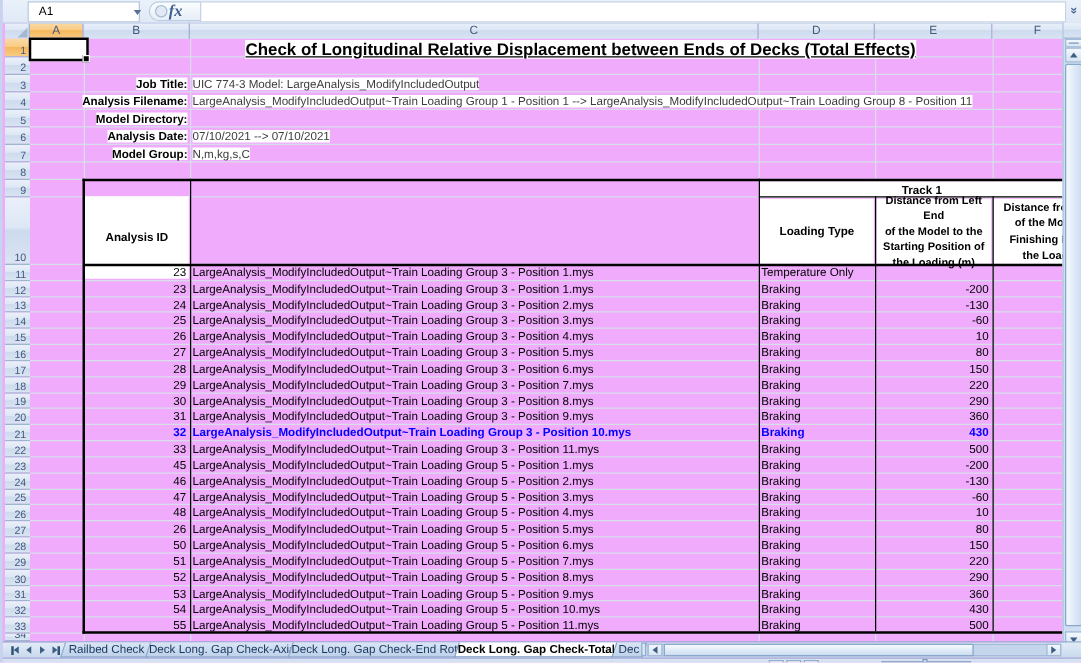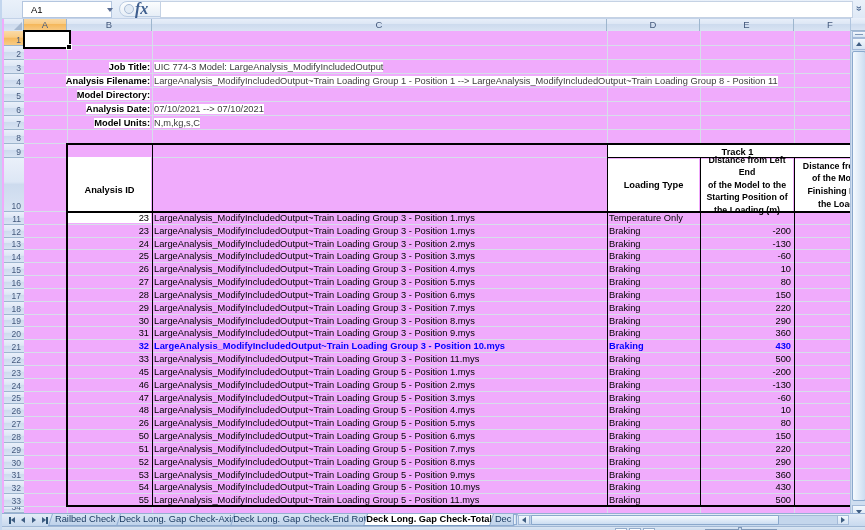--- a/index.html
+++ b/index.html
@@ -5,21 +5,21 @@
   html,body{margin:0;padding:0;background:#fff;}
   .app{position:relative;width:865px;height:530px;overflow:hidden;background:#f0abfc;
        font-family:"Liberation Sans",sans-serif;border-left:2px solid #C3D6EE;box-sizing:border-box;}
   
   .fbar{position:absolute;left:0;top:0;width:865px;height:18px;background:linear-gradient(#EAF1FA,#DFE9F6);border-bottom:1px solid #C3D2E8;z-index:6;}
   .namebox{position:absolute;left:20px;top:1px;width:80px;height:15px;background:#fff;border:1px solid #B4C6DF;font-size:9.5px;line-height:15px;padding-left:8px;color:#000;}
   .namedrop{position:absolute;left:101px;top:1px;width:13px;height:17px;display:flex;align-items:center;justify-content:center;}
   .tri-dd{width:0;height:0;border-left:3.5px solid transparent;border-right:3.5px solid transparent;border-top:4px solid #5A6E94;}
   .fxpill{position:absolute;left:117px;top:1px;width:42px;height:16px;background:linear-gradient(#FBFDFE,#E6EEF7);border:1px solid #BCCDE3;border-radius:8px 0 0 8px;box-sizing:border-box;display:flex;align-items:center;}
   .fxcircle{display:inline-block;width:8px;height:8px;border-radius:50%;background:#E2EBF5;border:1px solid #A9BCD6;margin-left:4px;}
-  .fxtext{font-family:"Liberation Serif",serif;font-style:italic;font-weight:bold;font-size:16px;color:#3E5E8E;margin-left:1px;}
+  .fxtext{font-family:"Liberation Serif",serif;font-style:italic;font-weight:bold;font-size:13px;color:#3E5E8E;margin-left:1px;}
   .formulafield{position:absolute;left:158px;top:1px;width:688px;height:15px;background:#fff;border:1px solid #C5D2E4;font-size:9.5px;line-height:15px;padding-left:3px;}
   .fexpand{position:absolute;left:849px;top:0px;width:15px;height:17px;display:flex;align-items:center;justify-content:center;}
   .chev{display:inline-block;transform:rotate(-90deg);font-size:10px;color:#44618C;font-weight:bold;}
   
   .hdrgrad{background:linear-gradient(#EAF0FA,#DDE7F5 45%,#CDDBEE 50%,#D9E4F3);}
   .hdrsel{background:linear-gradient(#FBDAA6,#F9CC85 45%,#F5B85C 50%,#F8CB85);}
   .colhdr{position:absolute;top:18px;height:13px;border-right:1px solid #9EB6CE;box-sizing:border-box;
           font-size:9.5px;color:#44597C;display:flex;align-items:center;justify-content:center;z-index:2;}
   .rowhdr{position:absolute;left:2px;width:20px;border-bottom:1px solid #9EB6CE;box-sizing:border-box;
           font-size:8.5px;color:#44597C;display:flex;align-items:flex-end;justify-content:flex-end;padding-right:3px;overflow:hidden;z-index:2;}
@@ -88,20 +88,21 @@
     <div class="formulafield"></div>
     <div class="fexpand">
       <span class="chev">«</span>
     </div>
   </div>
 
   <div class="colhdr hdrgrad" style="left:2px;width:20px;">
     <span class="corner-tri"></span>
   </div>
 
+  <div class="title-row"><span class="wbg">Check of Longitudinal Relative Displacement between Ends of Decks (Total Effects)</span></div>
 
   <div class="cellhdr" id="h-track">Track 1</div>
   <div class="cellhdr" id="h-analysis">Analysis ID</div>
   <div class="cellhdr" id="h-start">Distance from Left End
 of the Model to the
 Starting Position of
 the Loading (m)</div>
   <div class="cellhdr" id="h-loading">Loading Type</div>
   <div class="cellhdr" id="h-finish">Distance from Left End
 of the Model to the
@@ -238,21 +239,21 @@
     <div class="gl" style="left: 605px; top: 31px; width: 1px; height: 482px;"></div>
     <div class="gl" style="left: 698px; top: 31px; width: 1px; height: 482px;"></div>
     <div class="gl" style="left: 792px; top: 31px; width: 1px; height: 482px;"></div>
     <div class="metalabel" style="top: 60px; height: 14px; line-height: 14px;"><span class="wbg">Job Title:</span></div>
     <div class="metavalue" style="top: 60px; height: 14px; line-height: 14px;"><span class="wbg">UIC 774-3 Model: LargeAnalysis_ModifyIncludedOutput</span></div>
     <div class="metalabel" style="top: 74px; height: 14px; line-height: 14px;"><span class="wbg">Analysis Filename:</span></div>
     <div class="metavalue" style="top: 74px; height: 14px; line-height: 14px;"><span class="wbg">LargeAnalysis_ModifyIncludedOutput~Train Loading Group 1 - Position 1 --&gt; LargeAnalysis_ModifyIncludedOutput~Train Loading Group 8 - Position 11</span></div>
     <div class="metalabel" style="top: 88px; height: 14px; line-height: 14px;"><span class="wbg">Model Directory:</span></div>
     <div class="metalabel" style="top: 102px; height: 14px; line-height: 14px;"><span class="wbg">Analysis Date:</span></div>
     <div class="metavalue" style="top: 102px; height: 14px; line-height: 14px;"><span class="wbg">07/10/2021 --&gt; 07/10/2021</span></div>
-    <div class="metalabel" style="top: 116px; height: 14px; line-height: 14px;"><span class="wbg">Model Units:</span></div>
+    <div class="metalabel" style="top: 116px; height: 14px; line-height: 14px;"><span class="wbg">Model Group:</span></div>
     <div class="metavalue" style="top: 116px; height: 14px; line-height: 14px;"><span class="wbg">N,m,kg,s,C</span></div>
     <div class="dcell r" style="left: 65px; width: 82px; padding-right: 3px; top: 212px; height: 12.826px; color: rgb(0, 0, 0); font-weight: normal;">23</div>
     <div class="dcell" style="left: 152px; width: 451px; top: 212px; height: 12.826px; color: rgb(0, 0, 0); font-weight: normal;">LargeAnalysis_ModifyIncludedOutput~Train Loading Group 3 - Position 1.mys</div>
     <div class="dcell" style="left: 607px; width: 89px; top: 212px; height: 12.826px; color: rgb(0, 0, 0); font-weight: normal;">Temperature Only</div>
     <div class="dcell r" style="left: 698px; width: 91px; padding-right: 3px; top: 212px; height: 12.826px; color: rgb(0, 0, 0); font-weight: normal;"></div>
     <div class="dcell r" style="left: 65px; width: 82px; padding-right: 3px; top: 224.826px; height: 12.826px; color: rgb(0, 0, 0); font-weight: normal;">23</div>
     <div class="dcell" style="left: 152px; width: 451px; top: 224.826px; height: 12.826px; color: rgb(0, 0, 0); font-weight: normal;">LargeAnalysis_ModifyIncludedOutput~Train Loading Group 3 - Position 1.mys</div>
     <div class="dcell" style="left: 607px; width: 89px; top: 224.826px; height: 12.826px; color: rgb(0, 0, 0); font-weight: normal;">Braking</div>
     <div class="dcell r" style="left: 698px; width: 91px; padding-right: 3px; top: 224.826px; height: 12.826px; color: rgb(0, 0, 0); font-weight: normal;">-200</div>
     <div class="dcell r" style="left: 65px; width: 82px; padding-right: 3px; top: 237.652px; height: 12.826px; color: rgb(0, 0, 0); font-weight: normal;">24</div>

